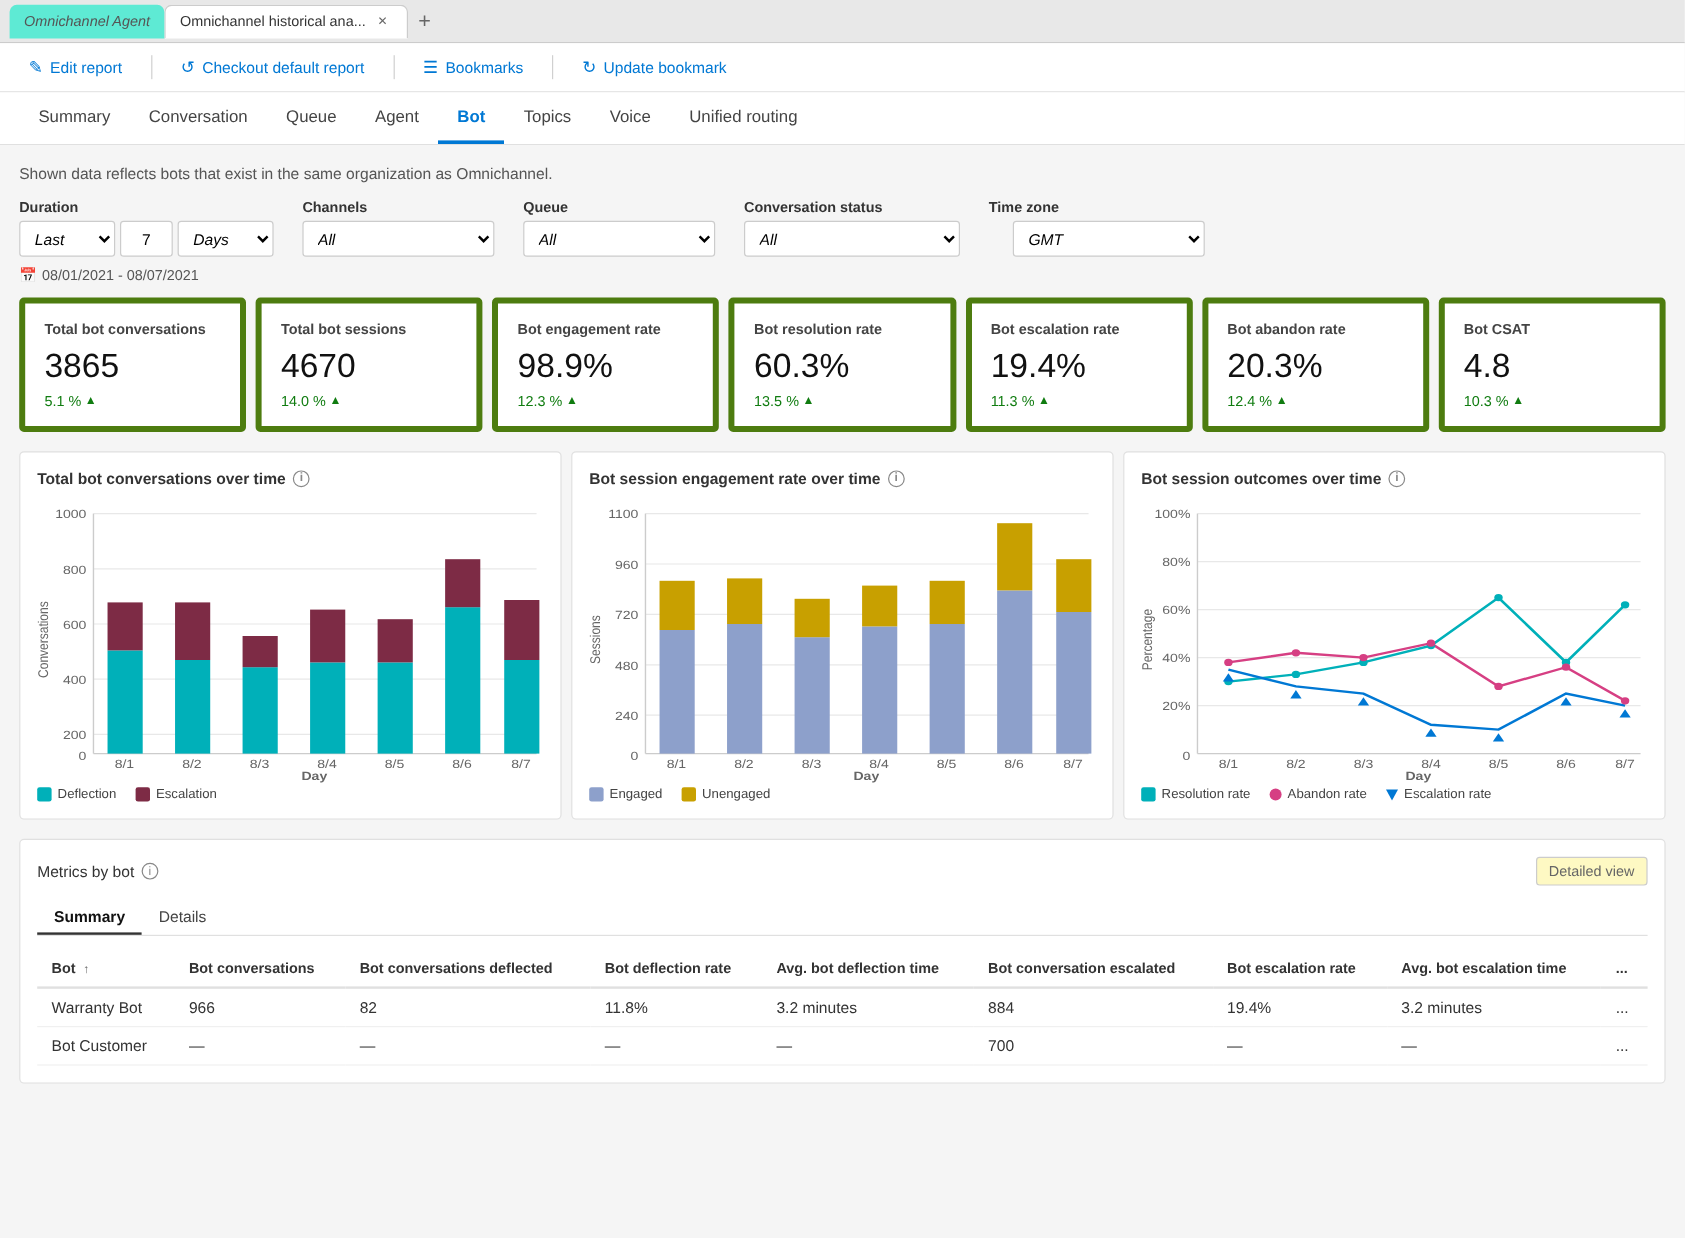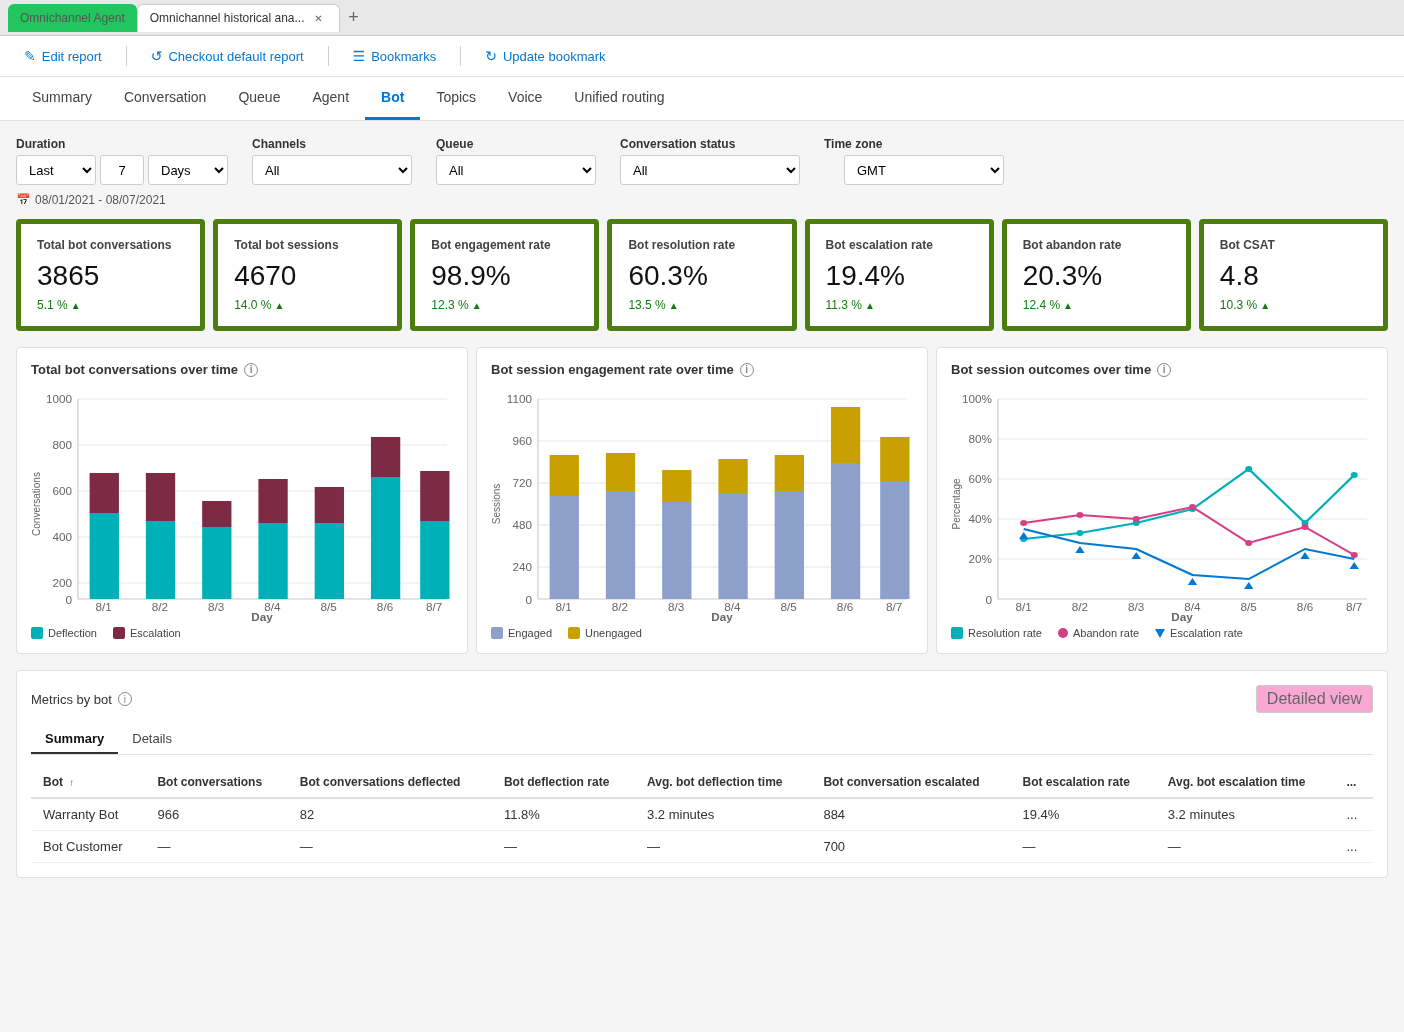--- a/index.html
+++ b/index.html
@@ -18,22 +18,23 @@
       display: flex;
       align-items: center;
       padding: 0 12px;
       height: 28px;
       border-radius: 6px 6px 0 0;
       font-size: 12px;
       cursor: pointer;
       gap: 6px;
     }
     .browser-tab.inactive {
-      background: #22c55e;
+      background: #5eead4;
       color: #555;
+      font-style: italic;
     }
     .browser-tab.active {
       background: #fff;
       color: #333;
       border: 1px solid #ccc;
       border-bottom: none;
     }
     .tab-close {
       width: 16px;
       height: 16px;
@@ -139,21 +140,21 @@
       gap: 4px;
     }
     .filter-select, .filter-input {
       border: 1px solid #ccc;
       border-radius: 3px;
       padding: 5px 8px;
       font-size: 13px;
       background: #fff;
       height: 30px;
     }
-    .filter-select { min-width: 80px; }
+    .filter-select { min-width: 80px; font-style: italic; }
     .filter-select.full { min-width: 160px; }
     .filter-input-num { width: 44px; text-align: center; }
     .date-range {
       font-size: 12px;
       color: #555;
       margin-top: 2px;
       display: flex;
       align-items: center;
       gap: 4px;
     }
@@ -269,27 +270,27 @@
       margin-bottom: 12px;
     }
     .metrics-title {
       font-size: 13px;
       font-weight: 400;
       display: flex;
       align-items: center;
       gap: 6px;
     }
     .detail-view-btn {
-      font-size: 16px;
+      font-size: 12px;
       color: #666;
       border: 1px solid #ccc;
       border-radius: 3px;
       padding: 4px 10px;
       cursor: pointer;
-      background: #f9a8d4;
+      background: #fef9c3;
     }
     .sub-tabs {
       display: flex;
       gap: 0;
       border-bottom: 1px solid #e0e0e0;
       margin-bottom: 12px;
     }
     .sub-tab {
       padding: 6px 14px;
       font-size: 13px;
@@ -373,20 +374,21 @@
   <div class="nav-tab">Queue</div>
   <div class="nav-tab">Agent</div>
   <div class="nav-tab active">Bot</div>
   <div class="nav-tab">Topics</div>
   <div class="nav-tab">Voice</div>
   <div class="nav-tab">Unified routing</div>
 </div>
 
 <div class="main-content">
 
+  <div class="info-banner">Shown data reflects bots that exist in the same organization as Omnichannel.</div>
 
   <div class="filters-row">
     <div class="filter-group">
       <div class="filter-label">Duration</div>
       <div class="filter-inputs">
         <select class="filter-select">
           <option>Last</option>
         </select>
         <input type="text" class="filter-input filter-input-num" value="7" style="">
         <select class="filter-select">

